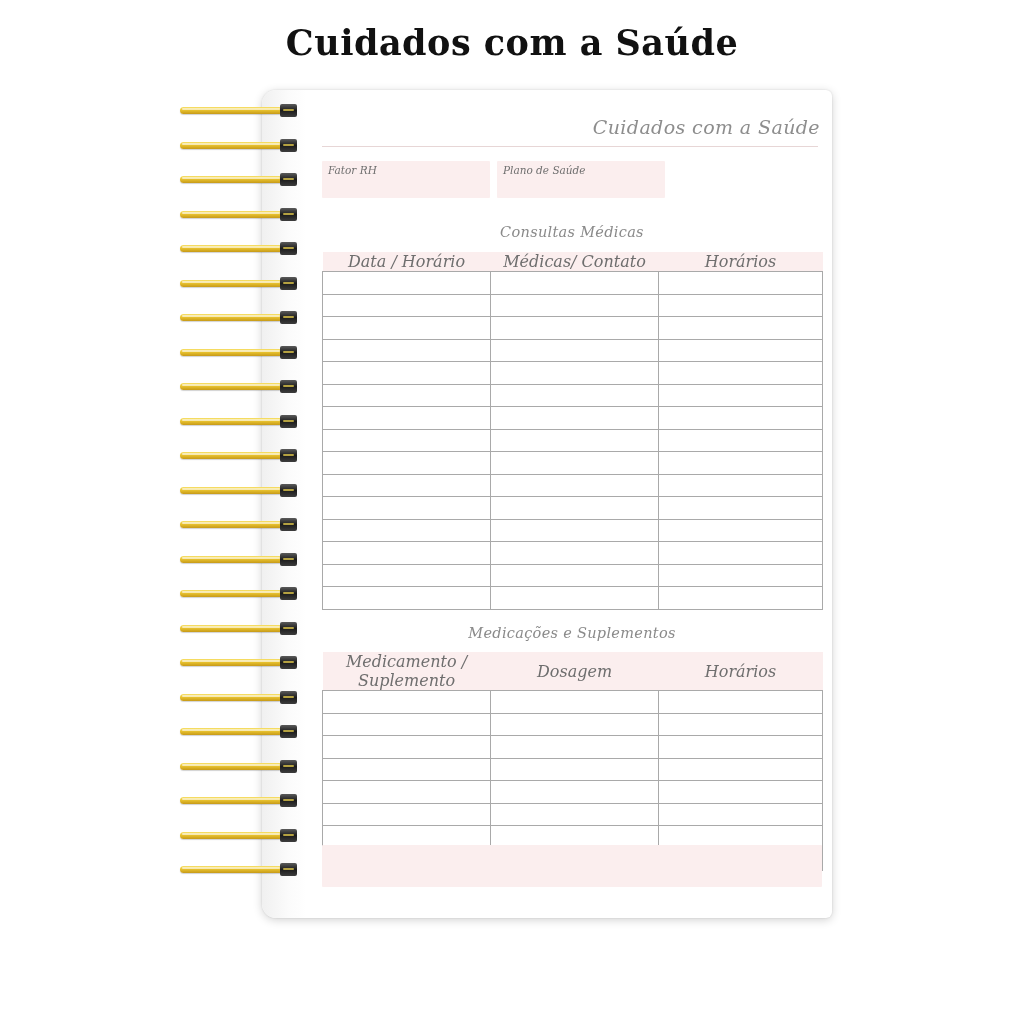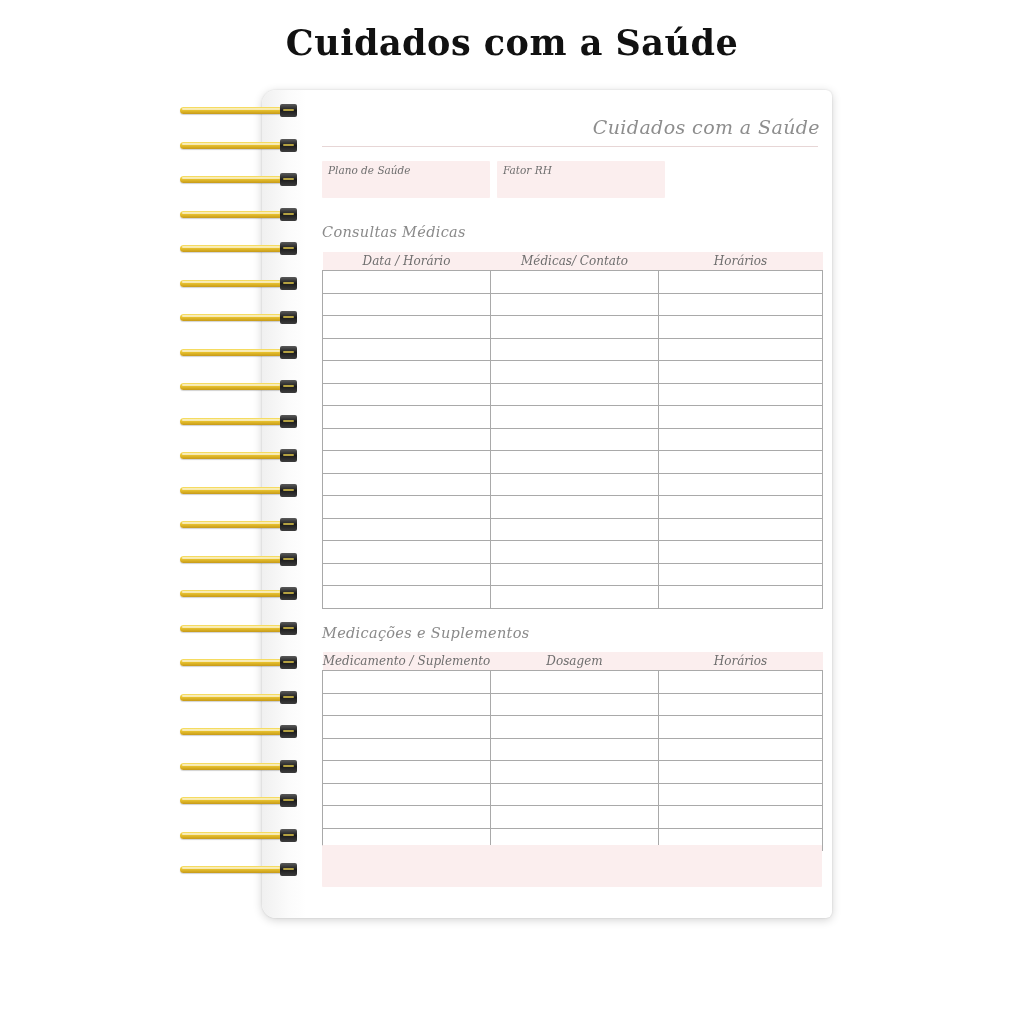--- a/index.html
+++ b/index.html
@@ -158,21 +158,21 @@
     font-style: italic;
     font-size: 10.5px;
     color: #6f6f6f;
   }
 
   
   .section-head {
     position: absolute;
     width: 500px;
     left: 14px;
-    text-align: left;
+    text-align: center;
     font-family: "DejaVu Serif", serif;
     font-style: italic;
     font-size: 14.5px;
     color: #8a8a8a;
     letter-spacing: .3px;
   }
   .section-head.consultas { top: 134px; }
   .section-head.medicacoes { top: 535px; }
 
   
@@ -185,21 +185,21 @@
   }
   table.consultas { top: 162px; }
   table.medicacoes { top: 562px; }
 
   table.grid th {
     background: #fbeeee;
     height: 18px;
     font-family: "DejaVu Serif", serif;
     font-style: italic;
     font-weight: normal;
-    font-size: 12px;
+    font-size: 16px;
     color: #6e6e6e;
     border: none;
     padding: 0;
   }
   table.grid td {
     height: 21.5px;
     border: 1px solid #a9a9a9;
     padding: 0;
     background: #ffffff;
   }
@@ -223,25 +223,25 @@
 
 <div class="notebook">
   <div class="notebook-inner-edge"></div>
 
   <div class="sheet">
 
     <div class="doc-title">Cuidados com a Saúde</div>
     <div class="title-rule"></div>
 
     <div class="info-row">
+      <div class="info-box w1">
+        <span class="lbl">Fator RH</span>
+      </div>
       <div class="info-box w2">
         <span class="lbl">Plano de Saúde</span>
-      </div>
-      <div class="info-box w1">
-        <span class="lbl">Fator RH</span>
       </div>
     </div>
 
     <div class="section-head consultas">Consultas Médicas</div>
 
     <table class="grid consultas">
       <colgroup>
         <col style="width:168px">
         <col style="width:168px">
         <col style="width:164px">

